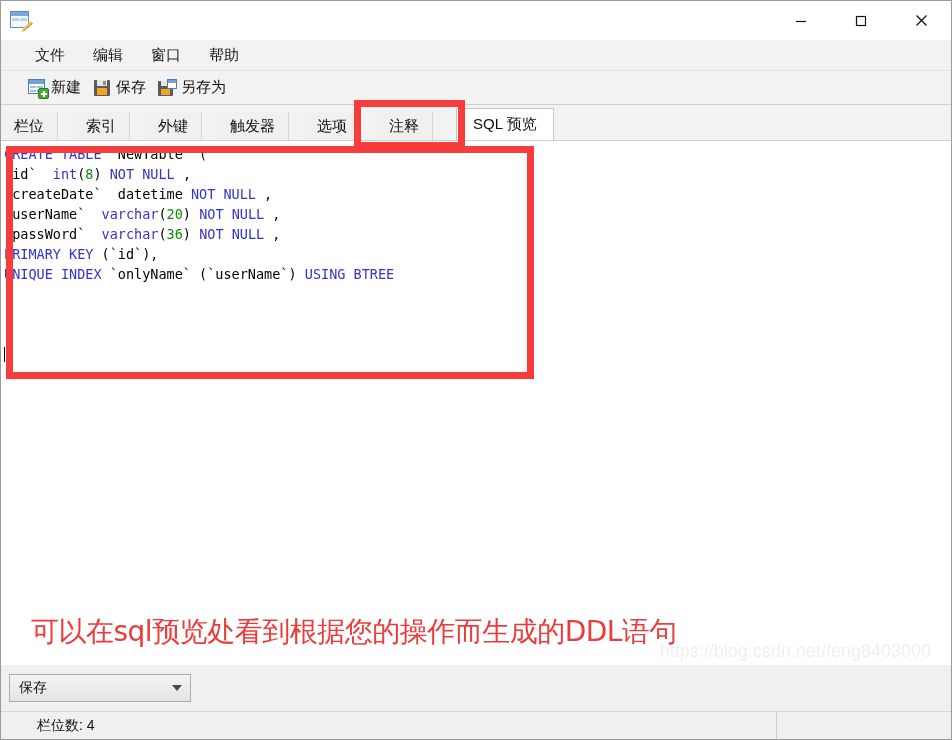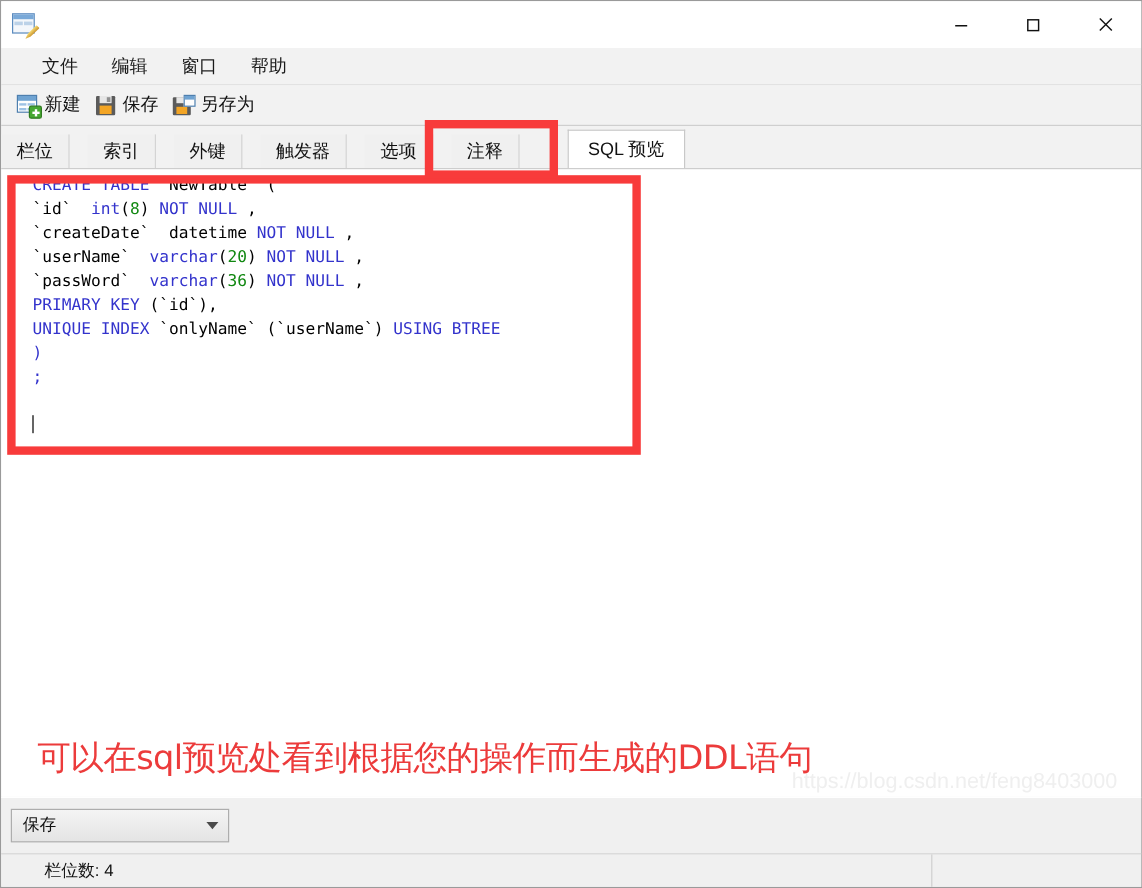--- a/index.html
+++ b/index.html
@@ -113,21 +113,21 @@
     cursor: default;
     white-space: nowrap;
   }
 
   
   .toolbar {
     height: 33px;
     background: #f2f2f2;
     display: flex;
     align-items: center;
-    padding-left: 11px;
+    padding-left: 25px;
     border-bottom: 1px solid #cfcfcf;
     flex: none;
   }
   .tb-btn {
     display: flex;
     align-items: center;
     gap: 4px;
     padding: 2px 6px 2px 2px;
     margin-right: 4px;
     cursor: default;
@@ -233,37 +233,37 @@
     border-right: 1px solid #d4d4d4;
     cursor: default;
     white-space: nowrap;
     box-sizing: border-box;
   }
   .tab.active {
     background: #ffffff;
     height: 32px;
     border: 1px solid #c8c8c8;
     border-bottom: none;
-    margin-left: 25px;
+    margin-left: 8px;
     padding: 0 16px;
     position: relative;
     z-index: 3;
   }
 
   
   .content {
     position: relative;
     flex: 1 1 auto;
     background: #ffffff;
     border-top: 1px solid #cdcdcd;
     overflow: hidden;
   }
   .sql-code {
     position: absolute;
-    left: 26px;
+    left: 3px;
     top: 3px;
     margin: 0;
     font-family: "DejaVu Sans Mono", "Liberation Mono", monospace;
     font-size: 13.5px;
     line-height: 20px;
     white-space: pre;
     color: #000000;
   }
   .kw { color: #3333cc; }
   .num { color: #118811; }

